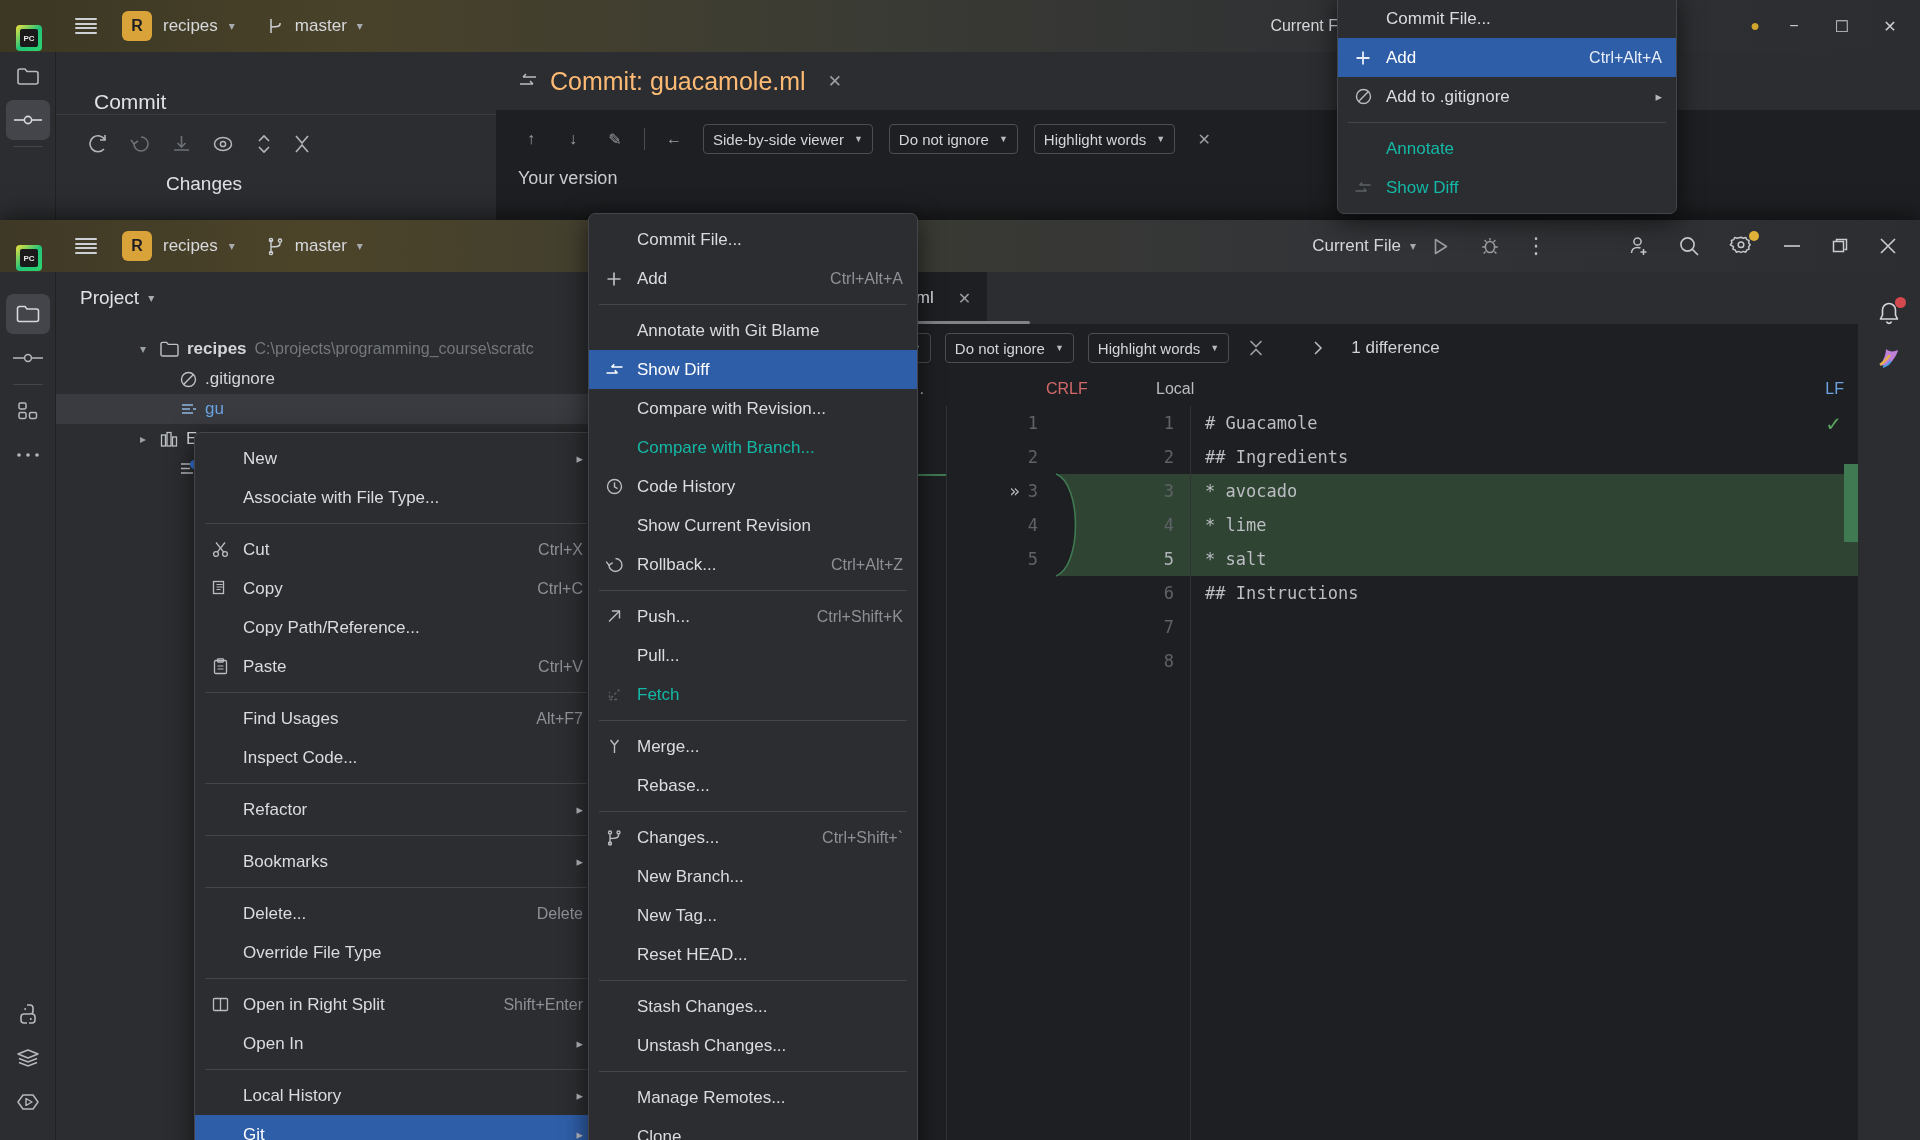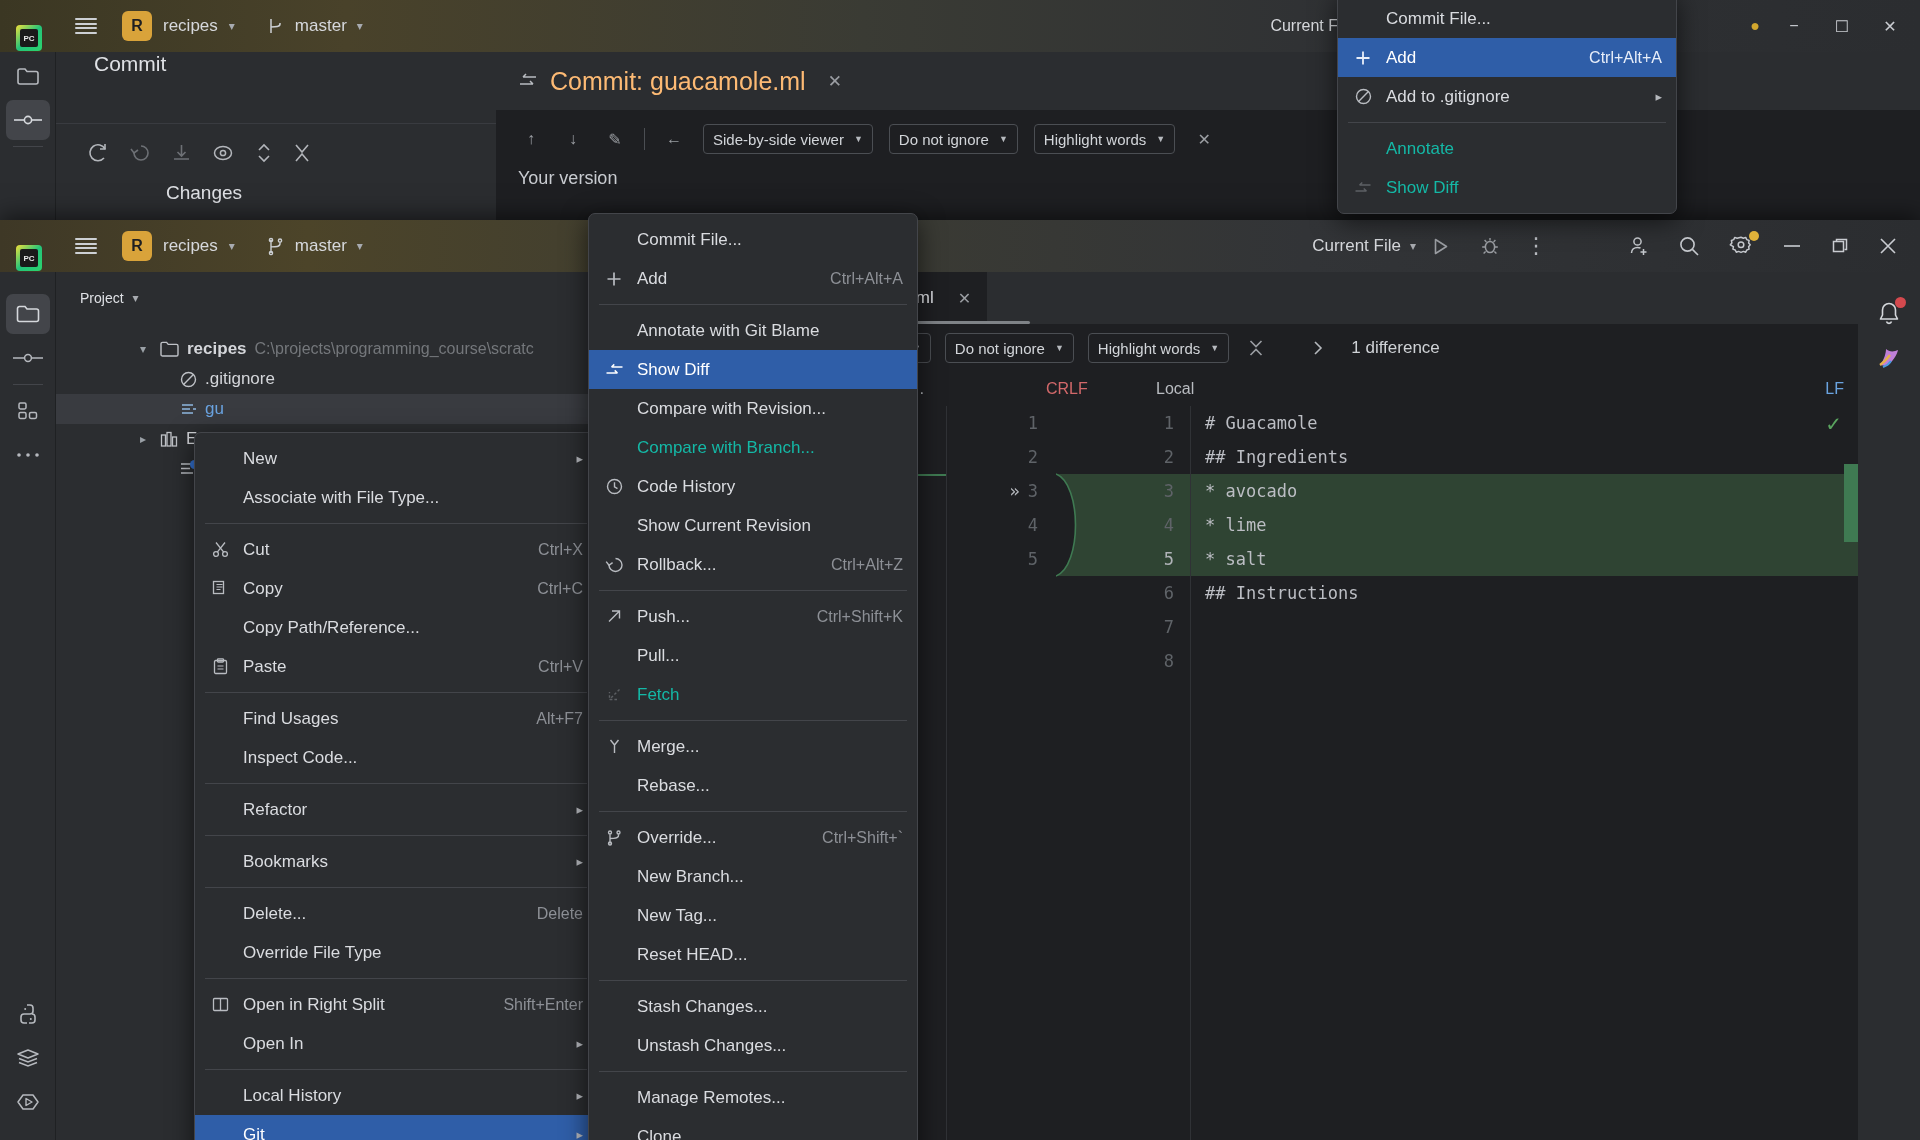--- a/index.html
+++ b/index.html
@@ -54,21 +54,21 @@
     background: linear-gradient(90deg, #3e3826 0%, #4c4429 16%, #3c3c33 42%, #323437 68%, #2b2d30 100%);
     display: flex; align-items: center;
   }
   .w2-body { position: absolute; left: 0; top: 52px; width: 1920px; bottom: 0; background: #2b2d30; }
 
   .win-ctl { width: 48px; height: 52px; display: flex; align-items: center; justify-content: center; color: #c9ccd1; }
 
   
   .proj-panel { position: absolute; left: 56px; top: 0; width: 560px; bottom: 0; background: #2b2d30; }
   .proj-header { height: 52px; display: flex; align-items: center; padding-left: 24px; gap: 9px; }
-  .proj-header .t { color: #dfe1e5; font-size: 14px; }
+  .proj-header .t { color: #dfe1e5; font-size: 19px; }
   .tree { padding-top: 10px; font-size: 17px; color: #d4d6da; }
   .tree-row { height: 30px; display: flex; align-items: center; gap: 8px; padding-left: 12px; white-space: nowrap; }
   .tree-row.sel { background: #393b40; }
   .tw { width: 18px; display: inline-flex; justify-content: center; color: #9aa0a6; font-size: 12px; }
   .tree-label { color: #d4d6da; }
   .tree-label.bold { font-weight: bold; }
   .tree-path { color: #74777b; font-size: 16px; }
   .tree-label.blue { color: #6aa3e0; }
 
   
@@ -182,21 +182,21 @@
           <svg width="28" height="14" viewBox="0 0 28 14">
               <line x1="0" y1="7" x2="10" y2="7" stroke="#d5d8dc" stroke-width="1.6"></line>
               <circle cx="14" cy="7" r="3.6" fill="none" stroke="#d5d8dc" stroke-width="1.6"></circle>
               <line x1="18" y1="7" x2="28" y2="7" stroke="#d5d8dc" stroke-width="1.6"></line>
             </svg>
         </div>
         <div class="stripe-sep"></div>
       </div>
 
       <div style="position:absolute;left:56px;top:0;width:440px;bottom:0;background:#2b2d30">
-        <div style="height:72px;display:flex;align-items:flex-start;padding-left:38px;border-bottom:1px solid #393b40">
+        <div style="height:63px;display:flex;align-items:flex-end;padding-left:38px;border-bottom:1px solid #393b40">
           <span style="color:#dfe1e5;font-size:21px">Commit</span>
         </div>
         <div style="height:58px;display:flex;align-items:center;gap:22px;padding-left:32px">
           <span class="icon" style="color:#b3b6bb">
             <svg width="20" height="20" viewBox="0 0 20 20">
                 <path d="M17 6a8 8 0 10-1 9" fill="none" stroke="#b3b6bb" stroke-width="1.6"></path>
                 <path d="M17 1v5h-5" fill="none" stroke="#b3b6bb" stroke-width="1.6"></path>
               </svg>
             </span>
           <span class="icon" style="color:#6d7075">
@@ -885,21 +885,21 @@
       <span class="mi-icon"></span>
       <span class="mi-label">Rebase...</span>
     </div>
     <div class="msep"></div>
     <div class="mi">
       <span class="mi-icon">
         <svg width="17" height="18" viewBox="0 0 17 18">
             <path d="M4 4.5v10M4 2a1.5 1.5 0 100 3 1.5 1.5 0 100-3M4 13a1.5 1.5 0 100 3 1.5 1.5 0 100-3M12.5 2a1.5 1.5 0 100 3 1.5 1.5 0 100-3M12.5 5.3v1.2c0 3-4.3 3-8.5 3" fill="none" stroke="#b9bcc1" stroke-width="1.35"></path>
           </svg>
         </span>
-      <span class="mi-label">Override...</span>
+      <span class="mi-label">Changes...</span>
       <span class="mi-key">Ctrl+Shift+`</span>
     </div>
     <div class="mi">
       <span class="mi-icon"></span>
       <span class="mi-label">New Branch...</span>
     </div>
     <div class="mi">
       <span class="mi-icon"></span>
       <span class="mi-label">New Tag...</span>
     </div>

